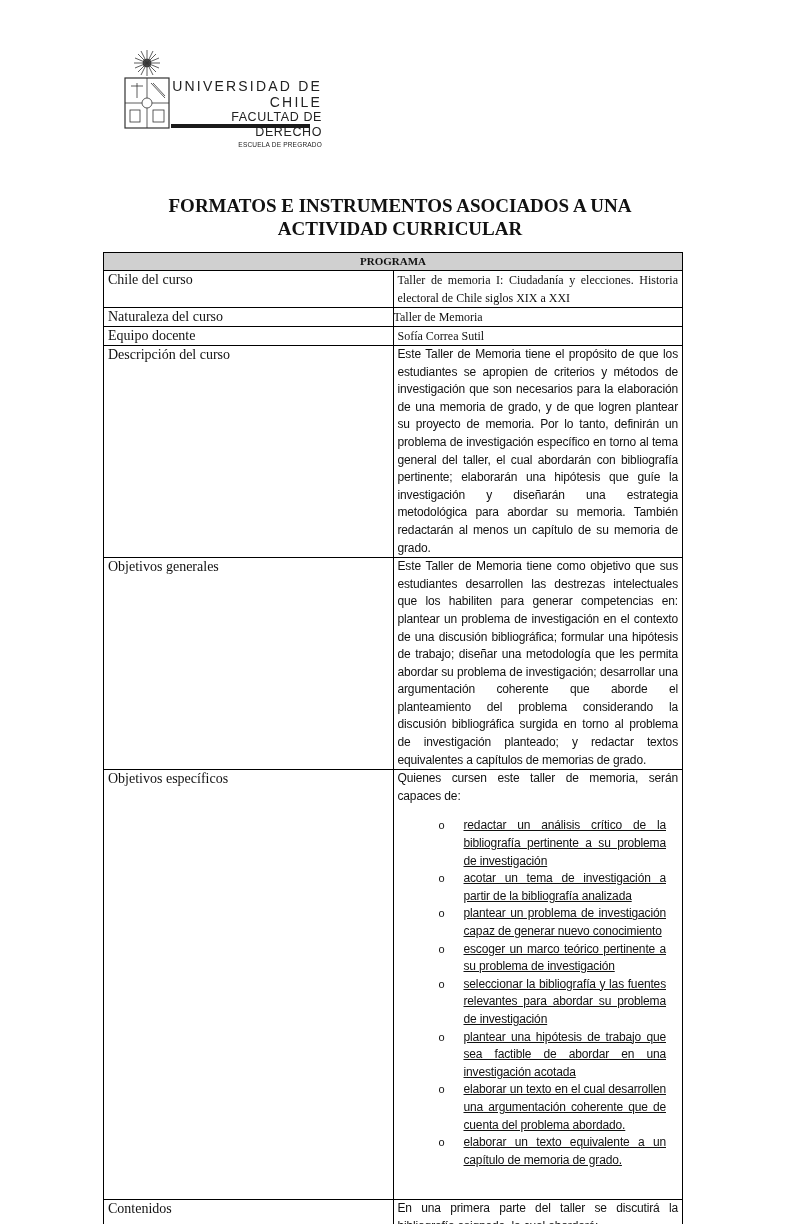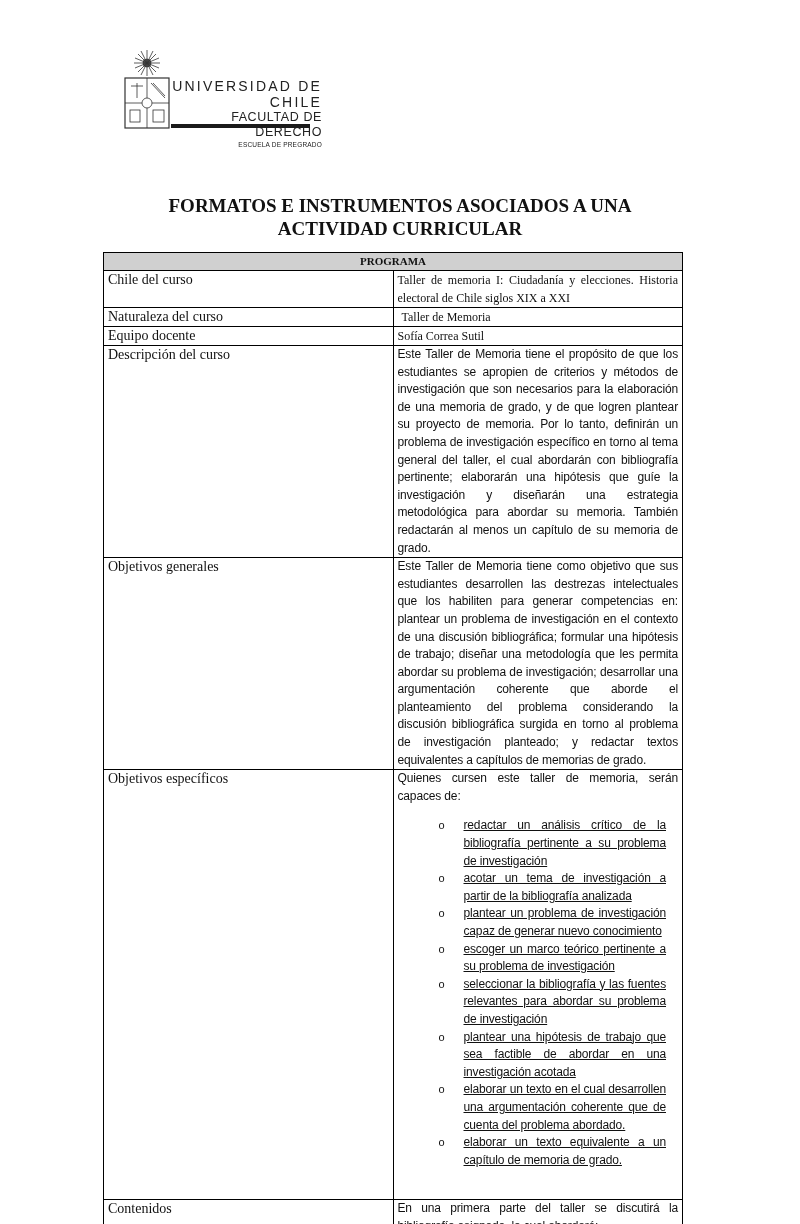--- a/index.html
+++ b/index.html
@@ -72,21 +72,21 @@
   <tbody>
       <tr>
         <th colspan="2">PROGRAMA</th>
       </tr>
   <tr>
     <td class="label">Chile del curso</td>
     <td class="val-serif">Taller de memoria I: Ciudadanía y elecciones. Historia electoral de Chile siglos XIX a XXI</td>
   </tr>
   <tr>
     <td class="label">Naturaleza del curso</td>
-    <td class="val-serif" style="padding-left:8px">Taller de Memoria</td>
+    <td class="val-serif" style="padding-left:0">Taller de Memoria</td>
   </tr>
   <tr>
     <td class="label">Equipo docente</td>
     <td class="val-serif">Sofía Correa Sutil</td>
   </tr>
   <tr>
     <td class="label">Descripción del curso</td>
     <td class="val">Este Taller de Memoria tiene el propósito de que  los estudiantes se apropien de criterios y métodos de investigación que son necesarios para la elaboración de una memoria de grado, y de que logren plantear su proyecto de memoria.  Por lo tanto, definirán un problema de investigación específico en torno al tema general del taller, el cual abordarán con bibliografía pertinente; elaborarán una hipótesis que guíe la investigación y diseñarán una estrategia metodológica para abordar su memoria. También redactarán al menos un capítulo de su memoria de grado.</td>
   </tr>
   <tr>

